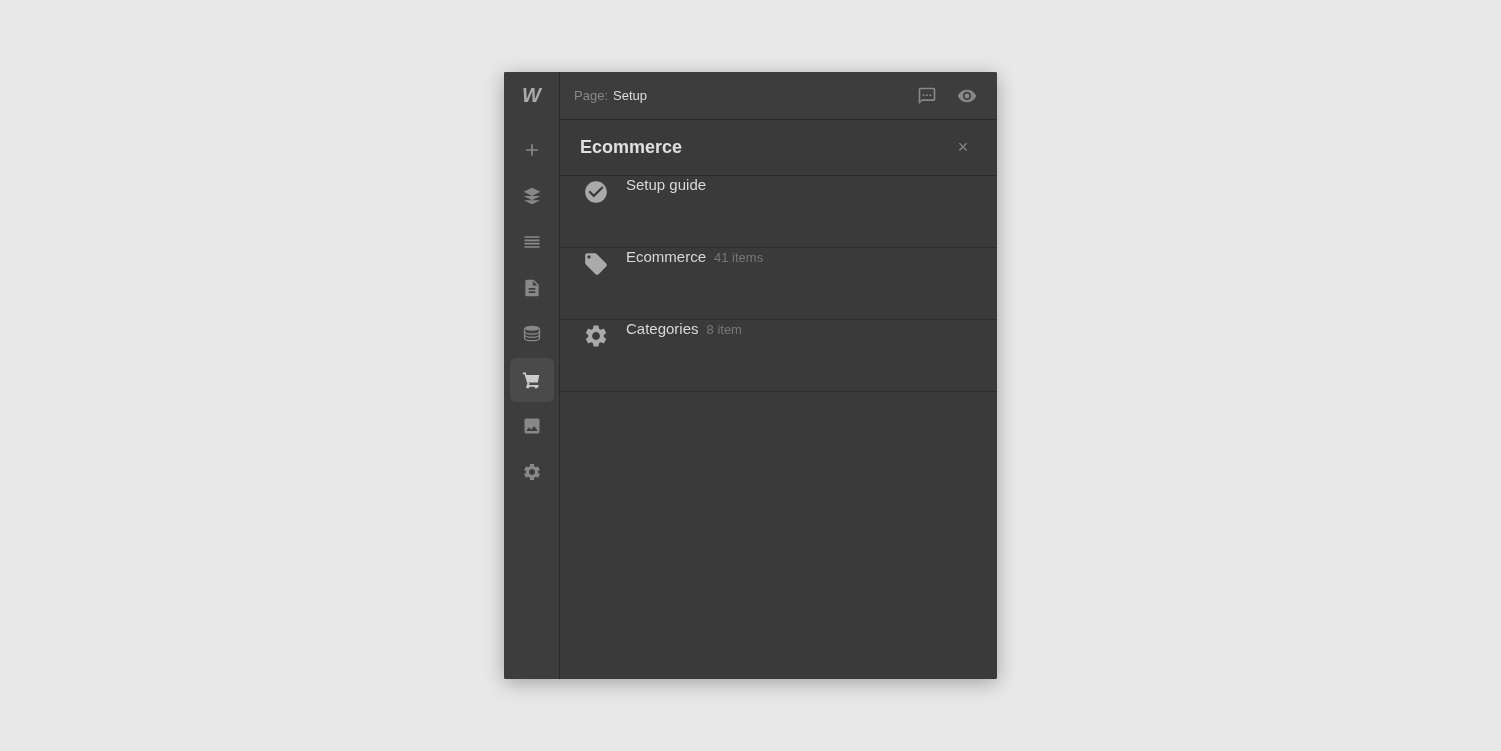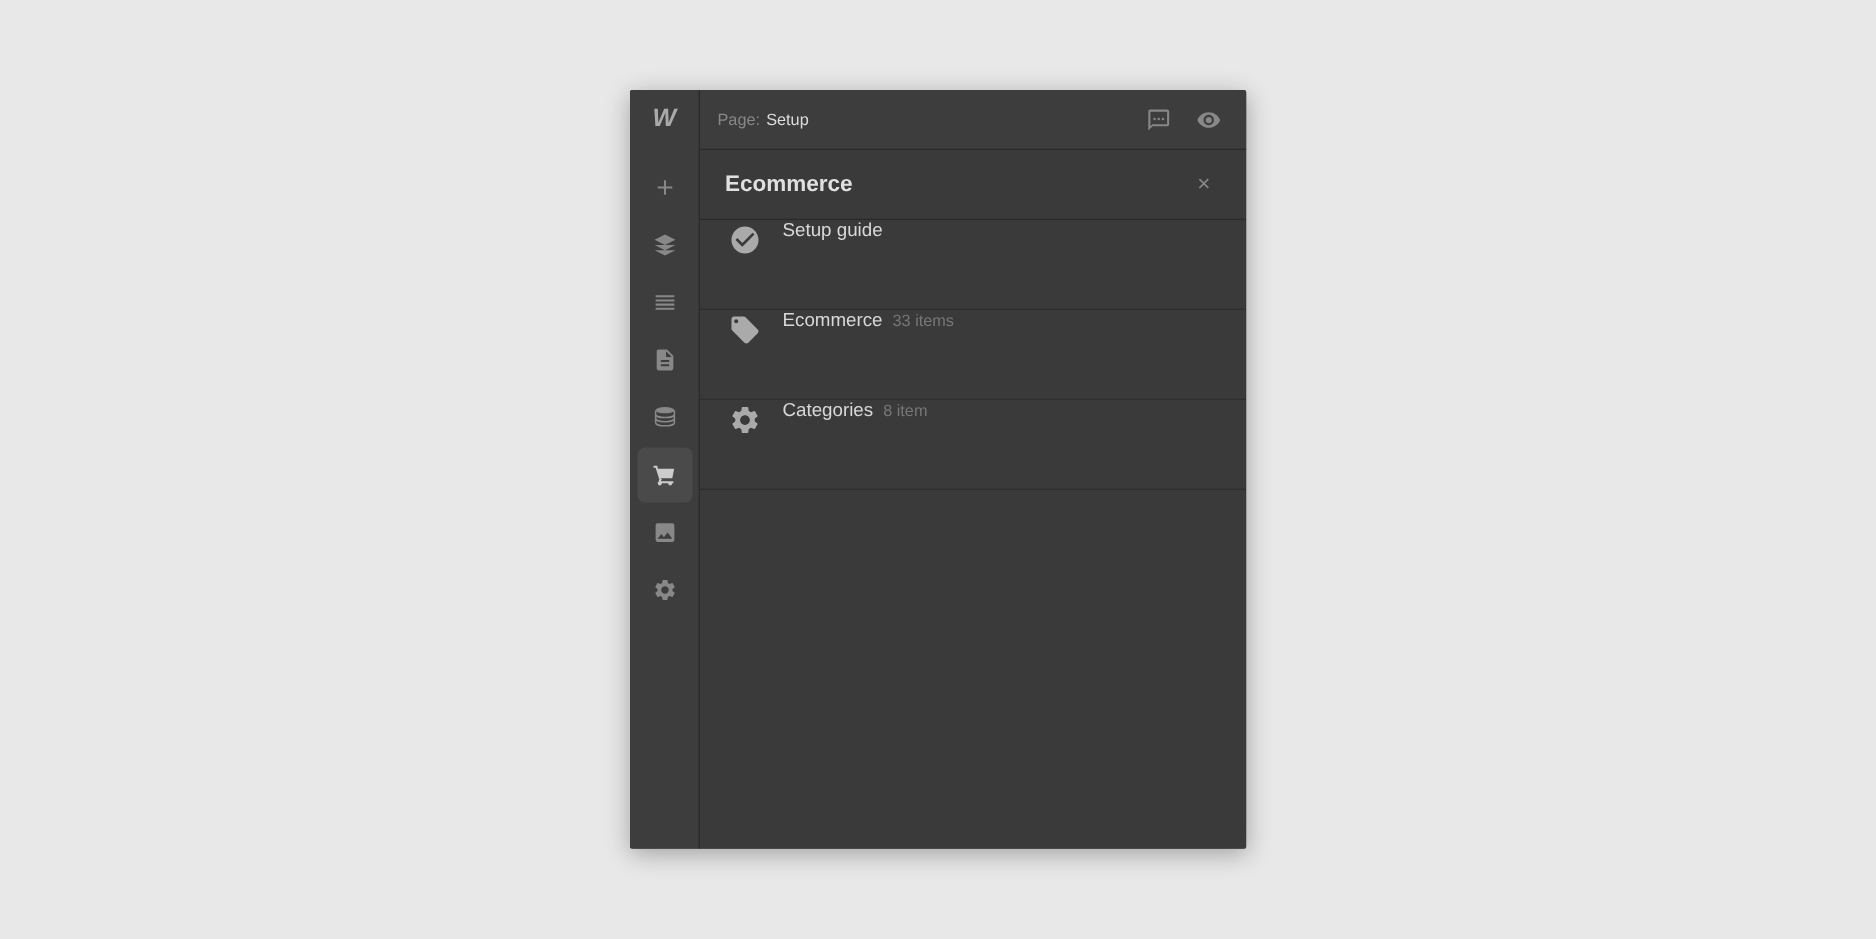--- a/index.html
+++ b/index.html
@@ -336,21 +336,21 @@
         </div>
 
         <div class="menu-item">
           <div class="menu-item-icon">
             <svg width="26" height="26" viewBox="0 0 24 24" fill="#aaa">
               <path d="M21.41 11.58l-9-9C12.05 2.22 11.55 2 11 2H4c-1.1 0-2 .9-2 2v7c0 .55.22 1.05.59 1.42l9 9c.36.36.86.58 1.41.58.55 0 1.05-.22 1.41-.59l7-7c.37-.36.59-.86.59-1.41 0-.55-.23-1.06-.59-1.42zM5.5 7C4.67 7 4 6.33 4 5.5S4.67 4 5.5 4 7 4.67 7 5.5 6.33 7 5.5 7z"></path>
             </svg>
           </div>
           <div class="menu-item-content">
             <span class="menu-item-label">Ecommerce</span>
-            <span class="menu-item-count">33 items</span>
+            <span class="menu-item-count">41 items</span>
           </div>
         </div>
 
 
         <div class="menu-item">
           <div class="menu-item-icon">
             <svg width="26" height="26" viewBox="0 0 24 24" fill="#aaa">
               <path d="M19.14 12.94c.04-.3.06-.61.06-.94s-.02-.64-.07-.94l2.03-1.58c.18-.14.23-.41.12-.61l-1.92-3.32c-.12-.22-.37-.29-.59-.22l-2.39.96c-.5-.38-1.03-.7-1.62-.94l-.36-2.54c-.04-.24-.24-.41-.48-.41h-3.84c-.24 0-.43.17-.47.41l-.36 2.54c-.59.24-1.13.57-1.62.94l-2.39-.96c-.22-.08-.47 0-.59.22L2.74 8.87c-.12.21-.08.47.12.61l2.03 1.58c-.05.3-.09.63-.09.94s.02.64.07.94l-2.03 1.58c-.18.14-.23.41-.12.61l1.92 3.32c.12.22.37.29.59.22l2.39-.96c.5.38 1.03.7 1.62.94l.36 2.54c.05.24.24.41.48.41h3.84c.24 0 .44-.17.47-.41l.36-2.54c.59-.24 1.13-.56 1.62-.94l2.39.96c.22.08.47 0 .59-.22l1.92-3.32c.12-.22.07-.47-.12-.61l-2.01-1.58zM12 15.6c-1.98 0-3.6-1.62-3.6-3.6s1.62-3.6 3.6-3.6 3.6 1.62 3.6 3.6-1.62 3.6-3.6 3.6z"></path>
             </svg>
           </div>

